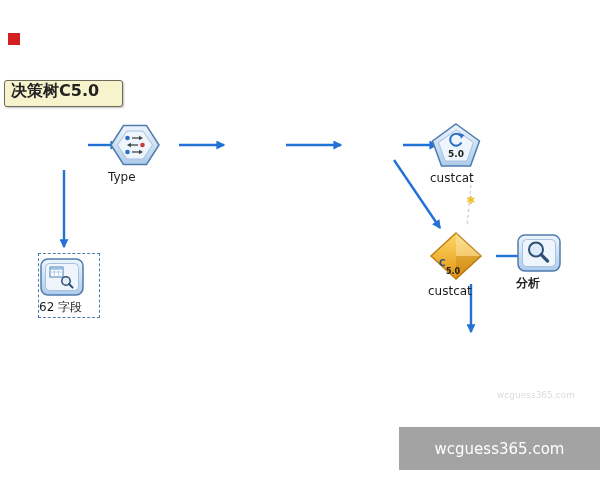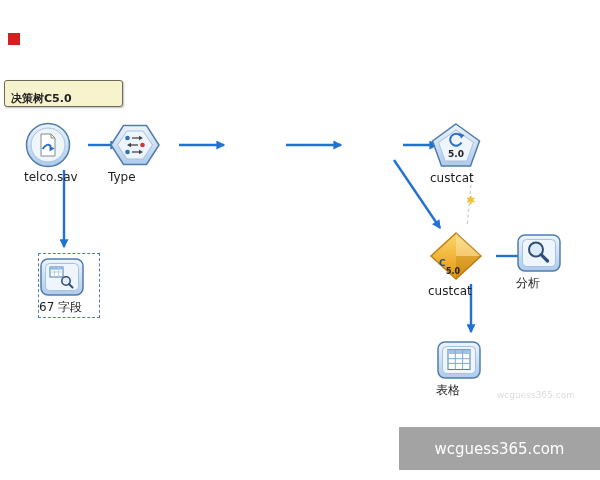--- a/index.html
+++ b/index.html
@@ -3,21 +3,21 @@
 <meta charset="utf-8">
 <style>
   html,body{margin:0;padding:0;}
   body{width:600px;height:480px;font-family:"DejaVu Sans","Liberation Sans",sans-serif;background:#fff;}
   .frame{position:relative;width:600px;height:480px;overflow:hidden;background:#ffffff;}
   .wires{position:absolute;left:0;top:0;pointer-events:none;}
   .node{position:absolute;display:flex;flex-direction:column;align-items:flex-start;width:80px;cursor:pointer;}
   .node .icon-wrap{display:block;line-height:0;}
   .node .label{font-size:12px;color:#1c1c1c;margin-top:2px;white-space:nowrap;text-align:center;}
   .node.selected{width:60px;border:1px dashed #4f7cae;padding:3px 0 1px;}
-  .note{position:absolute;left:4px;top:80px;width:119px;height:27px;background:#f6f3cd;border:1px solid #6b6b5a;border-radius:3px;box-shadow:1px 1px 2px rgba(0,0,0,.25);display:flex;align-items:flex-end;padding-left:6px;font-size:11px;font-weight:bold;color:#222;box-sizing:border-box;}
+  .note{position:absolute;left:4px;top:80px;width:119px;height:27px;background:#f6f3cd;border:1px solid #6b6b5a;border-radius:3px;box-shadow:1px 1px 2px rgba(0,0,0,.25);display:flex;align-items:flex-start;padding-left:6px;font-size:16px;font-weight:bold;color:#222;box-sizing:border-box;}
   .red-marker{position:absolute;left:8px;top:33px;width:12px;height:12px;background:#d21f1f;}
   .badge{position:absolute;left:399px;top:427px;width:201px;height:43px;background:#a3a3a3;display:flex;align-items:center;justify-content:center;color:#fff;font-size:15px;}
   .watermark{position:absolute;left:497px;top:390px;font-size:9px;color:#dcdcdc;}
 </style>
 </head>
 <body>
 
 <div class="frame">
 
   <svg class="wires" width="600" height="480">
@@ -47,35 +47,20 @@
     <line x1="472" y1="173" x2="467" y2="227" stroke="#cfcfcf" stroke-width="1.4" stroke-dasharray="3,3"></line>
     <text x="466" y="204" font-size="11" fill="#f0bf2c">✱</text>
   </svg>
 
   <div class="red-marker"></div>
 
   <div class="note">
     <span>决策树C5.0</span>
   </div>
 
-  <div class="node" style="left:24px;top:122px;">
-    <span class="icon-wrap">
-      <svg width="48" height="46" viewBox="0 0 48 46">
-        <ellipse cx="24" cy="23" rx="21.5" ry="21.5" fill="url(#gradBlue)" stroke="#4f7cae" stroke-width="1.5"></ellipse>
-        <circle cx="24" cy="23" r="17" fill="#eef5fc" stroke="#a6c2dd" stroke-width="1"></circle>
-        <g>
-          <path d="M17,12 h10 l4,4 v18 h-14 z" fill="#ffffff" stroke="#8a8a8a" stroke-width="1"></path>
-          <path d="M27,12 v4 h4" fill="none" stroke="#8a8a8a" stroke-width="1"></path>
-          <path d="M18.5,27 q5,-7 8.5,-2.5" fill="none" stroke="#2e6fc2" stroke-width="2"></path>
-          <polygon points="25.5,23.5 30.5,26.5 25.5,29.5" fill="#2e6fc2"></polygon>
-        </g>
-      </svg>
-    </span>
-    <span class="label">telco.sav</span>
-  </div>
 
   <div class="node" style="left:108px;top:122px;">
     <span class="icon-wrap">
       <svg width="54" height="46" viewBox="0 0 54 46">
         <polygon points="3,23 15.5,3.5 38.5,3.5 51,23 38.5,42.5 15.5,42.5" fill="url(#gradBlue)" stroke="#4f7cae" stroke-width="1.5"></polygon>
         <polygon points="9.5,23 19,9 35,9 44.5,23 35,37 19,37" fill="#eef5fc" stroke="#a6c2dd" stroke-width="1"></polygon>
         <g>
           <circle cx="19.5" cy="16" r="2.3" fill="#2e6fc2"></circle>
           <line x1="24" y1="16" x2="31" y2="16" stroke="#444" stroke-width="1.3"></line>
           <polygon points="31,13.8 35,16 31,18.2" fill="#444"></polygon>
@@ -117,69 +102,52 @@
           <rect x="11" y="10" width="13" height="10" fill="#ffffff" stroke="#4f7cae" stroke-width="1"></rect>
           <rect x="11" y="10" width="13" height="2.6" fill="#8fb9e4"></rect>
           <line x1="11" y1="15" x2="24" y2="15" stroke="#b6cfe8" stroke-width="1"></line>
           <line x1="15.3" y1="10" x2="15.3" y2="20" stroke="#b6cfe8" stroke-width="1"></line>
           <line x1="19.6" y1="10" x2="19.6" y2="20" stroke="#b6cfe8" stroke-width="1"></line>
           <circle cx="27" cy="24" r="4.2" fill="#e4eef9" stroke="#2e4e75" stroke-width="1.5"></circle>
           <line x1="30" y1="27" x2="33.5" y2="30.5" stroke="#2e4e75" stroke-width="2" stroke-linecap="round"></line>
         </g>
       </svg>
     </span>
-    <span class="label">67 字段</span>
+    <span class="label">62 字段</span>
   </div>
 
   <div class="node" style="left:428px;top:230px;">
     <span class="icon-wrap">
       <svg width="56" height="52" viewBox="0 0 56 52">
         <polygon points="28,3 53,26 28,49 3,26" fill="url(#gradGold)" stroke="#c07f14" stroke-width="1.5"></polygon>
         <polygon points="28,3 53,26 28,26" fill="#ffffff" opacity="0.28"></polygon>
         <polygon points="28,26 53,26 28,49" fill="#9c6608" opacity="0.22"></polygon>
         <g>
           <text x="11" y="36" font-size="9" font-weight="bold" fill="#1d4e86">C</text>
           <text x="18" y="44" font-size="8" font-weight="bold" fill="#222">5.0</text>
         </g>
       </svg>
     </span>
     <span class="label">custcat</span>
   </div>
 
-  <div class="node" style="left:516px;top:233px;">
+  <div class="node" style="left:516px;top:233px;font-weight:bold;">
     <span class="icon-wrap">
       <svg width="46" height="40" viewBox="0 0 46 40">
         <rect x="2" y="2" width="42" height="36" rx="7" fill="url(#gradBlue)" stroke="#4f7cae" stroke-width="1.5"></rect>
         <rect x="6.5" y="6.5" width="33" height="27" rx="4" fill="#eef5fc" stroke="#a6c2dd" stroke-width="1"></rect>
         <g>
           <circle cx="20" cy="16.5" r="7" fill="#dcebf9" stroke="#2e4e75" stroke-width="2"></circle>
           <line x1="25.2" y1="21.7" x2="31.5" y2="28" stroke="#2e4e75" stroke-width="3.2" stroke-linecap="round"></line>
         </g>
       </svg>
     </span>
     <span class="label">分析</span>
   </div>
 
-  <div class="node" style="left:436px;top:340px;">
-    <span class="icon-wrap">
-      <svg width="46" height="40" viewBox="0 0 46 40">
-        <rect x="2" y="2" width="42" height="36" rx="7" fill="url(#gradBlue)" stroke="#4f7cae" stroke-width="1.5"></rect>
-        <rect x="6.5" y="6.5" width="33" height="27" rx="4" fill="#eef5fc" stroke="#a6c2dd" stroke-width="1"></rect>
-        <g>
-          <rect x="12" y="9.5" width="22" height="20" fill="#ffffff" stroke="#4f7cae" stroke-width="1"></rect>
-          <rect x="12" y="9.5" width="22" height="4.5" fill="#9fc3e7"></rect>
-          <line x1="12" y1="18.7" x2="34" y2="18.7" stroke="#7fa9d4" stroke-width="1"></line>
-          <line x1="12" y1="23.4" x2="34" y2="23.4" stroke="#7fa9d4" stroke-width="1"></line>
-          <line x1="19.3" y1="9.5" x2="19.3" y2="29.5" stroke="#7fa9d4" stroke-width="1"></line>
-          <line x1="26.6" y1="9.5" x2="26.6" y2="29.5" stroke="#7fa9d4" stroke-width="1"></line>
-        </g>
-      </svg>
-    </span>
-    <span class="label">表格</span>
-  </div>
 
   <div class="watermark">wcguess365.com</div>
 
   <div class="badge">
     <span>wcguess365.com</span>
   </div>
 
 </div>
 
 </body></html>

